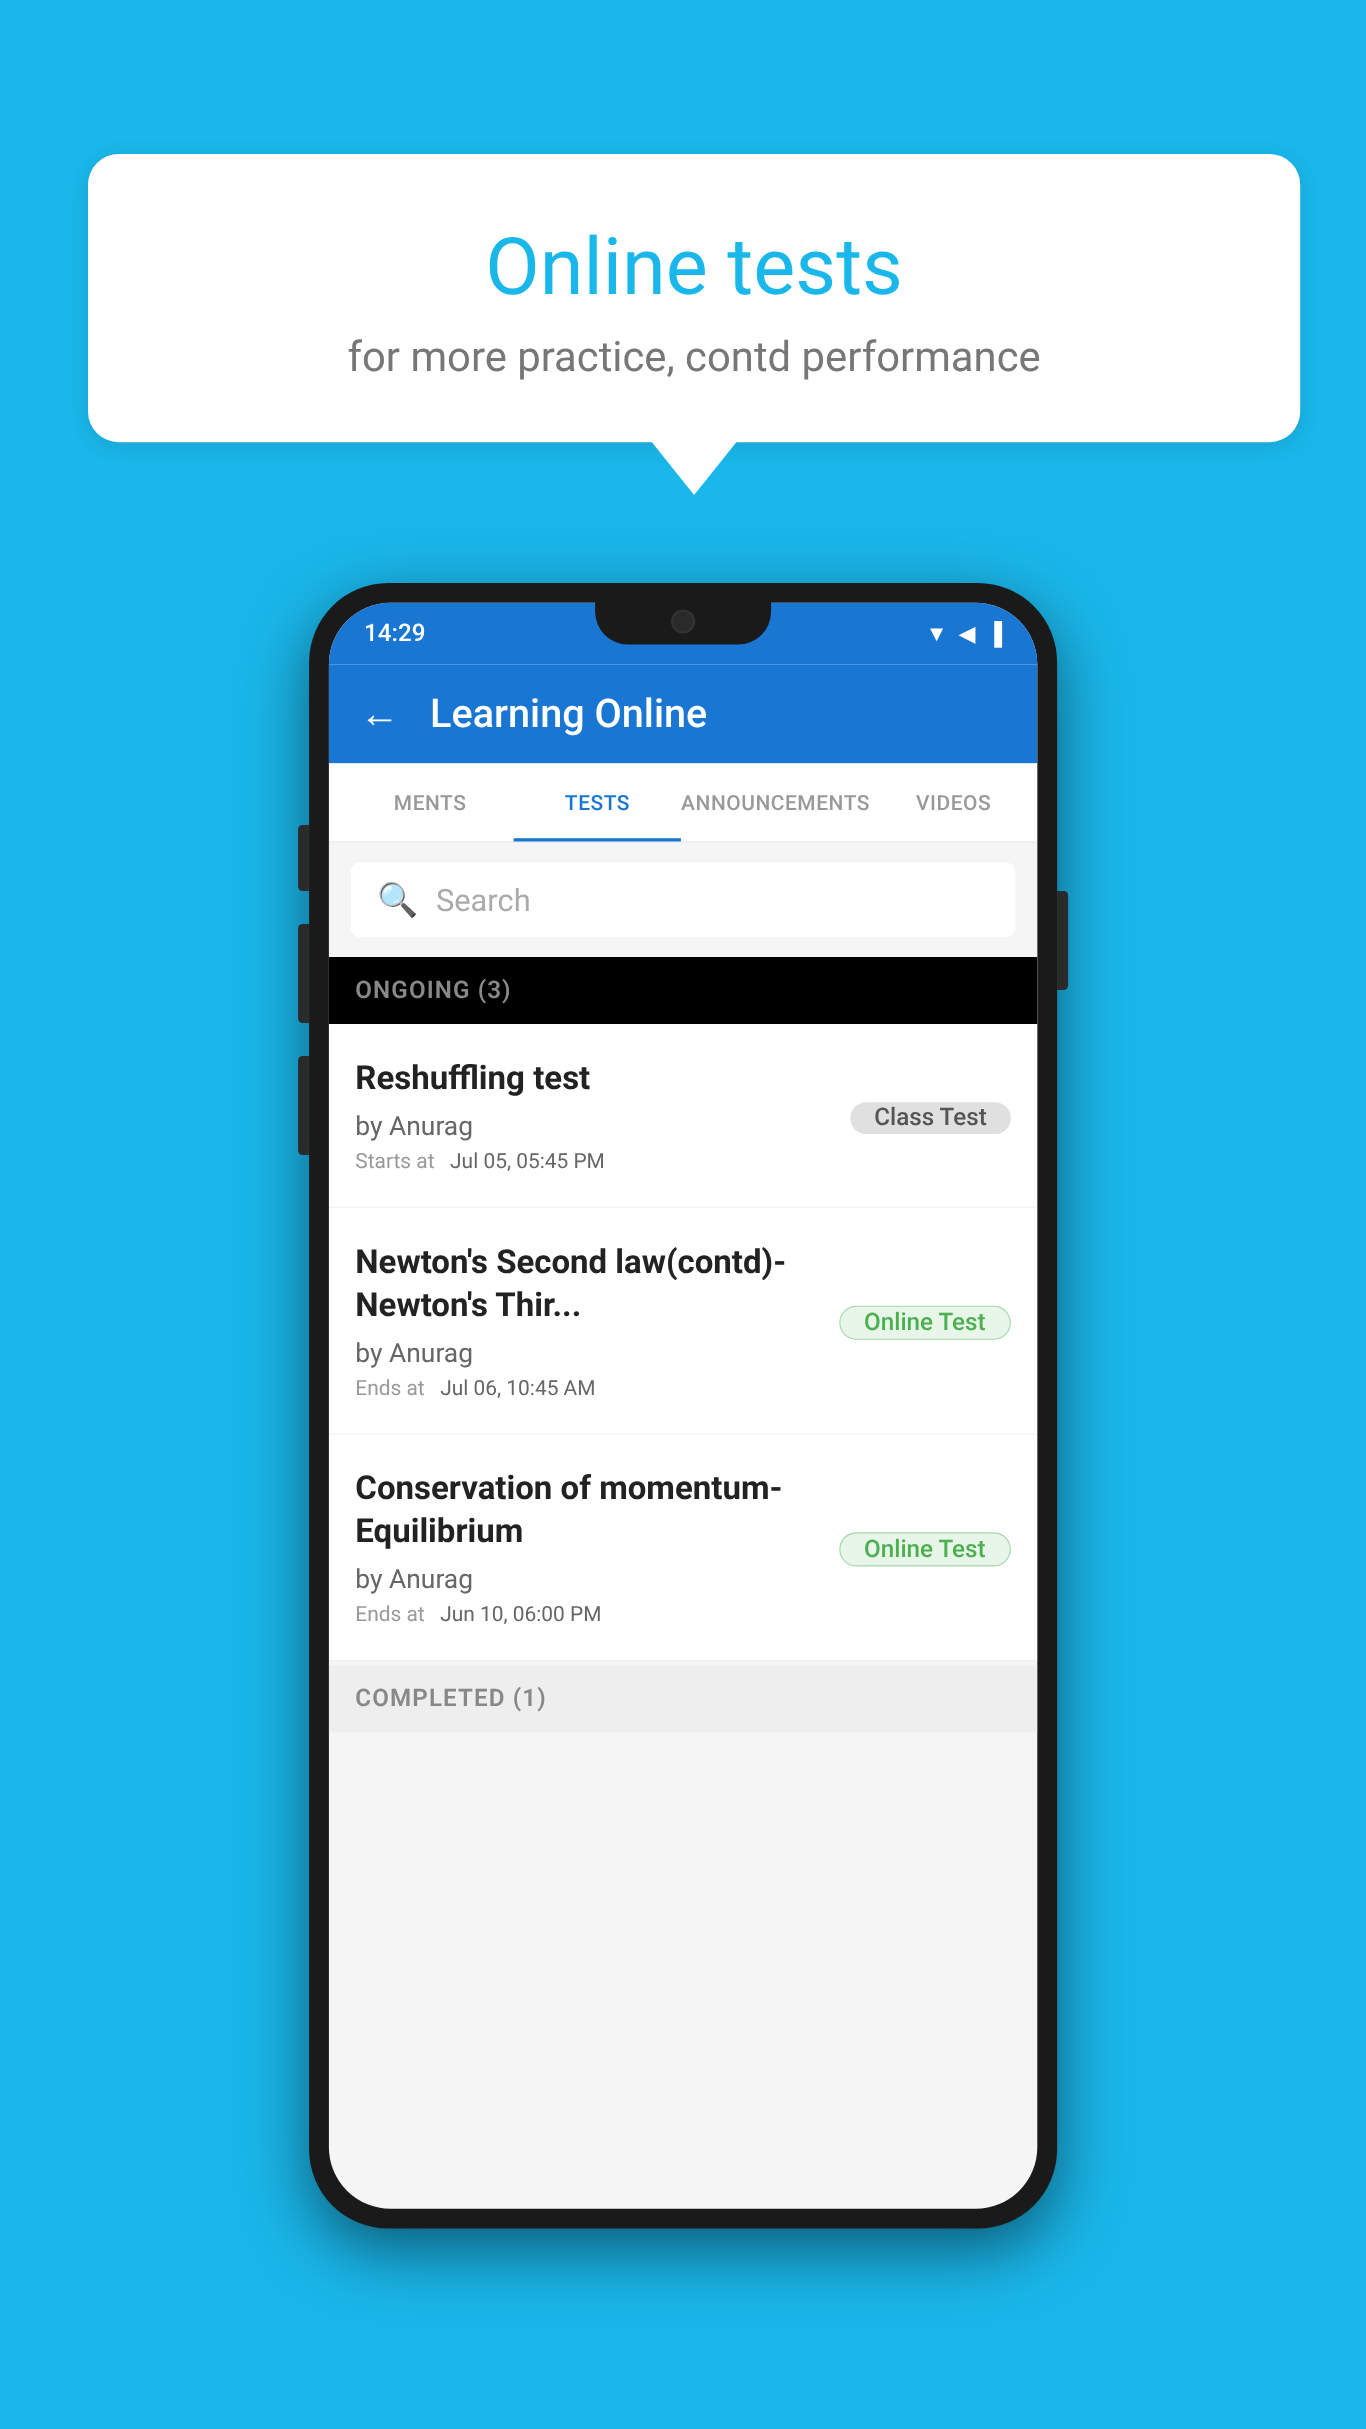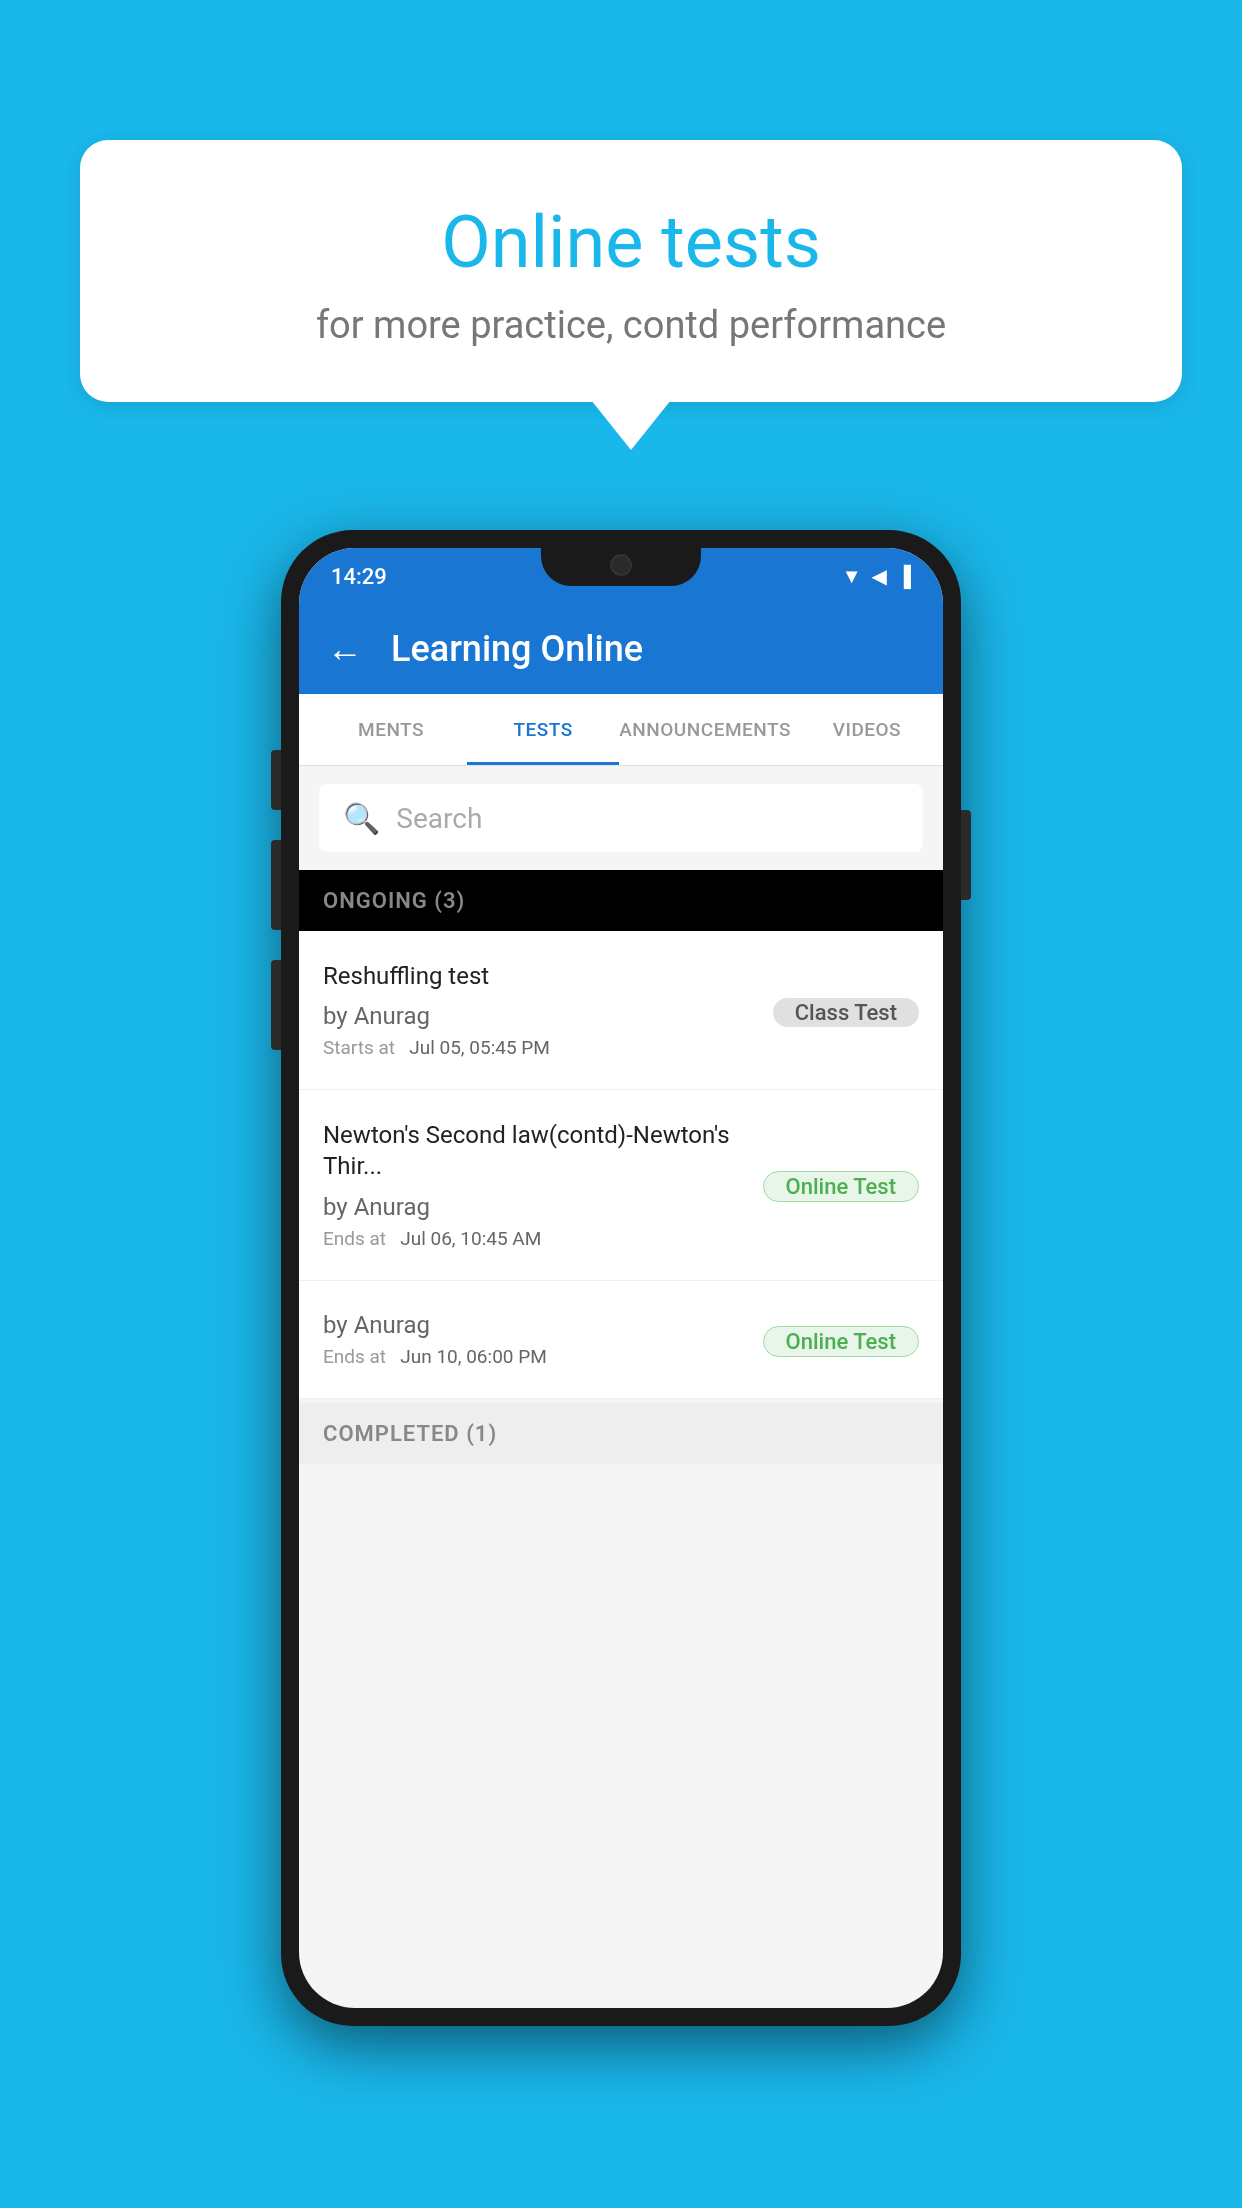--- a/index.html
+++ b/index.html
@@ -256,22 +256,22 @@
       justify-content: space-between;
       align-items: flex-start;
     }
 
     .test-info {
       flex: 1;
       padding-right: 20px;
     }
 
     .test-name {
-      font-size: 24px;
-      font-weight: 400;
+      font-size: 30px;
+      font-weight: 700;
       color: #222;
       margin-bottom: 10px;
       line-height: 1.3;
     }
 
     .test-author {
       font-size: 24px;
       color: #666;
       margin-bottom: 6px;
     }
@@ -443,20 +443,21 @@
               <span class="test-time-label">Ends at</span>
               &nbsp;
               <span>Jul 06, 10:45 AM</span>
             </div>
           </div>
           <span class="test-badge badge-online">Online Test</span>
         </div>
 
         <div class="test-item">
           <div class="test-info">
+            <div class="test-name">Conservation of momentum-Equilibrium</div>
             <div class="test-author">by Anurag</div>
             <div class="test-time">
               <span class="test-time-label">Ends at</span>
               &nbsp;
               <span>Jun 10, 06:00 PM</span>
             </div>
           </div>
           <span class="test-badge badge-online">Online Test</span>
         </div>
 

